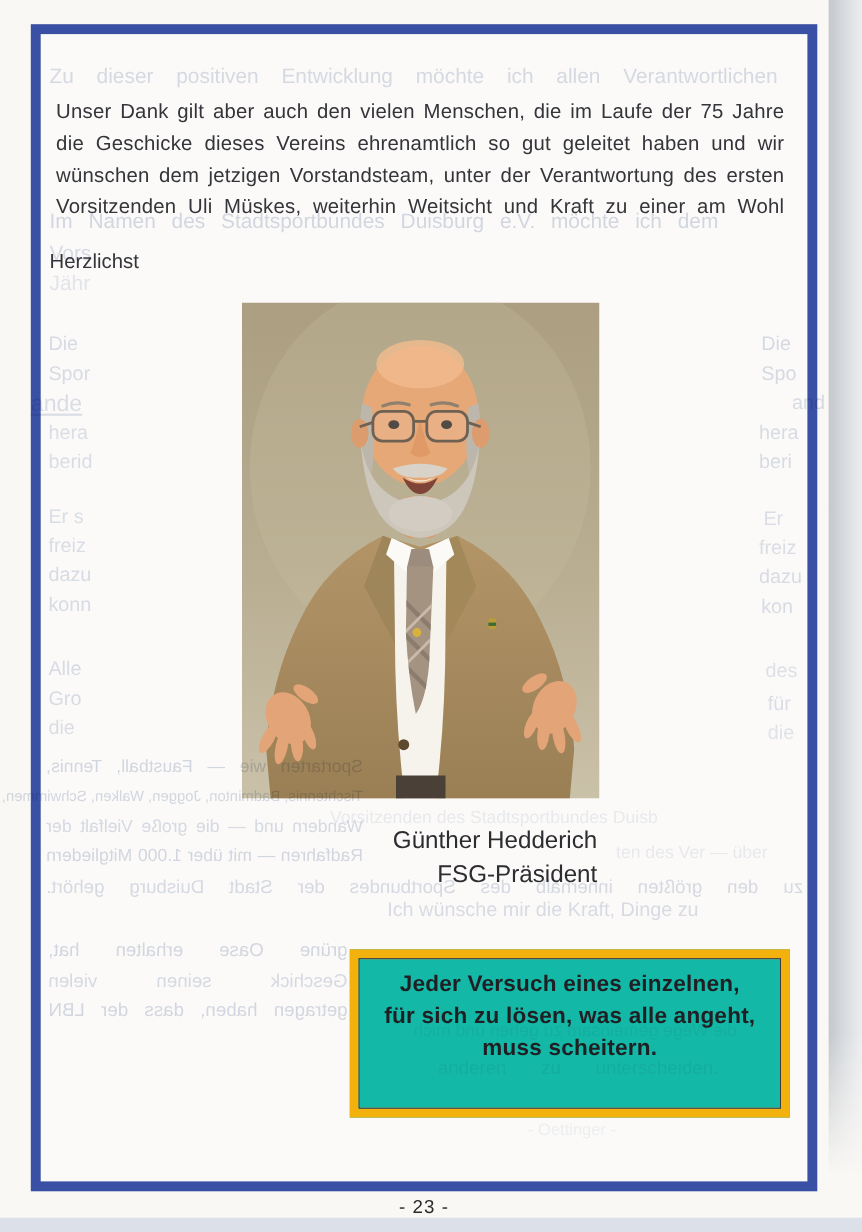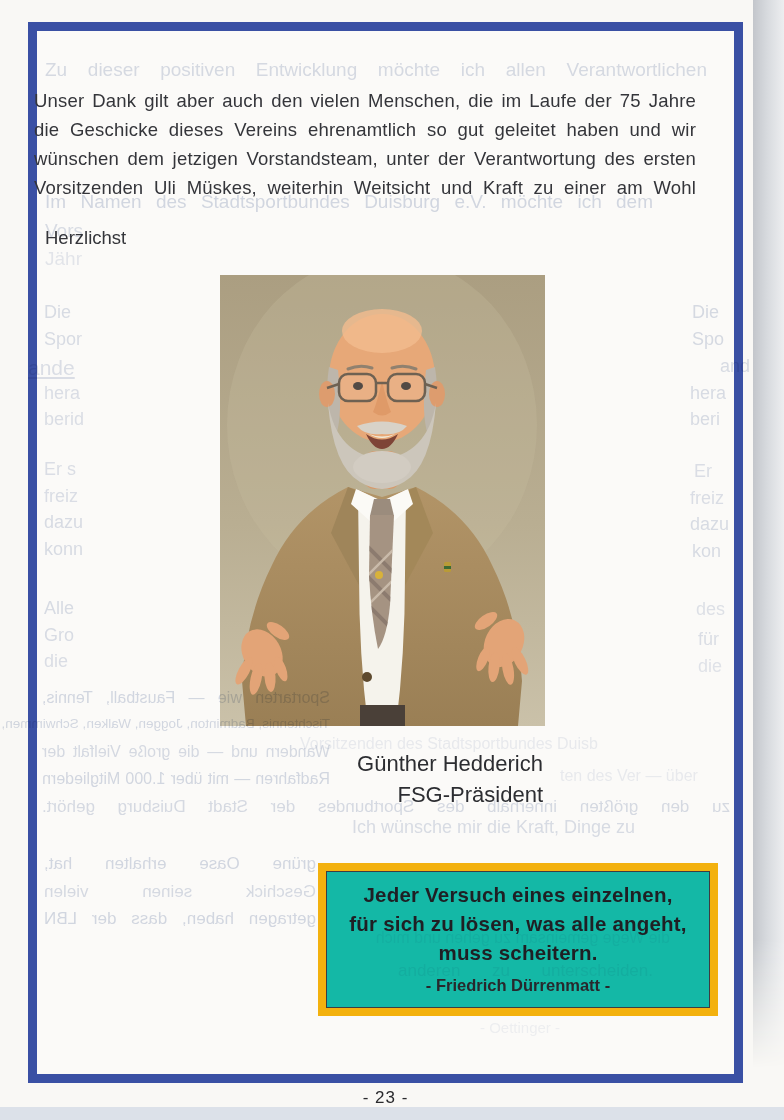--- a/index.html
+++ b/index.html
@@ -9,21 +9,21 @@
     font-family:"Liberation Sans",sans-serif;color:var(--ink,#34353a);
   }
   .edge-right{position:absolute;top:0;left:753px;width:31px;height:1068px;
     background:linear-gradient(to right,#c3c6cb 0%,#d7dade 45%,#edeef0 100%);
     -webkit-mask-image:linear-gradient(to bottom,#000 88%,transparent 100%);
     mask-image:linear-gradient(to bottom,#000 88%,transparent 100%);}
   .edge-bottom{position:absolute;left:0;top:1107px;width:784px;height:13px;background:#dce1e9;}
   .frame{position:absolute;left:28px;top:22px;width:715px;height:1061px;
     border:9px solid var(--frame_blue,#3a50a4);box-sizing:border-box;background:#fbfaf8;}
   .content{position:absolute;inset:0;z-index:2;}
-  .par{position:absolute;left:34px;top:86px;width:662px;font-size:18.5px;line-height:29px;letter-spacing:.2px;}
+  .par{position:absolute;left:51px;top:86px;width:662px;font-size:18.5px;line-height:29px;letter-spacing:.2px;}
   .jline{white-space:nowrap;text-align:justify;text-align-last:justify;}
   .jline.last{text-align-last:left;}
   .closing{position:absolute;left:45px;top:227px;font-size:18.5px;}
   .photo{position:absolute;left:220px;top:275px;width:325px;height:451px;}
   .caption{position:absolute;left:222px;top:748px;width:321px;text-align:right;
     font-size:22px;line-height:31px;color:var(--caption_ink,#2c2d31);}
   .quote-box{position:absolute;left:318px;top:863px;width:400px;height:153px;box-sizing:border-box;
     border:8px solid var(--quote_yellow,#f3b10e);background:#14b8a6;box-shadow:0 0 0 1px #e8c96a inset;}
   .quote-inner{position:absolute;inset:0;border:1.5px solid #3d3d42;box-sizing:border-box;
     padding-top:8px;text-align:center;}
@@ -151,21 +151,20 @@
       <div>FSG-Präsident</div>
     </div>
 
     <div class="quote-box">
       <div class="quote-inner">
         <div class="quote-text">
           <div>Jeder Versuch eines einzelnen,</div>
           <div>für sich zu lösen, was alle angeht,</div>
           <div>muss scheitern.</div>
         </div>
-        <div class="quote-attr">- Friedrich Dürrenmatt -</div>
       </div>
     </div>
 
     <div class="page-number">- 23 -</div>
   </div>
 
   <div class="ghost-layer">
       <div class="ghost j" style="left: 45px; top: 60px; width: 662px; font-size: 19px; opacity: 0.28;">Zu dieser positiven Entwicklung möchte ich allen Verantwortlichen</div>
       <div class="ghost j" style="left: 45px; top: 192px; width: 608px; font-size: 19px; opacity: 0.3;">Im Namen des Stadtsportbundes Duisburg e.V. möchte ich dem</div>
       <div class="ghost" style="left: 45px; top: 221px; font-size: 19px; opacity: 0.26;">Vors</div>

